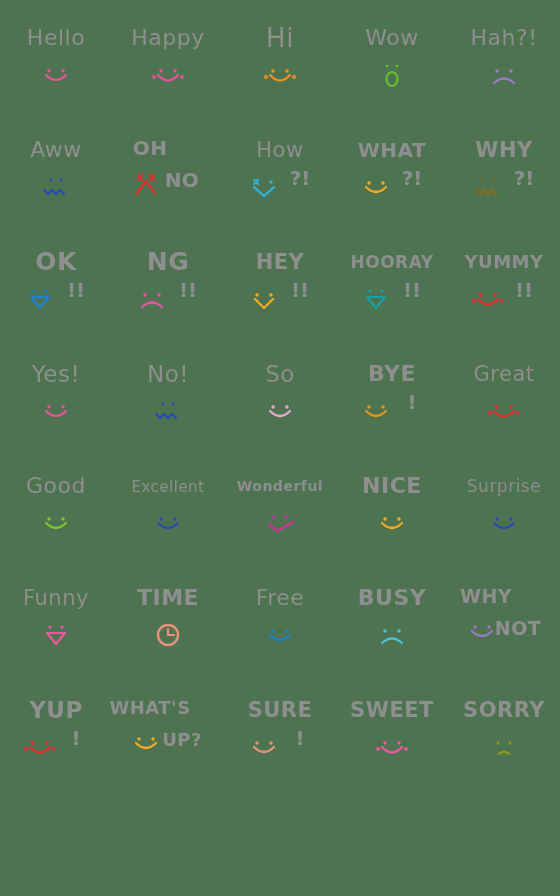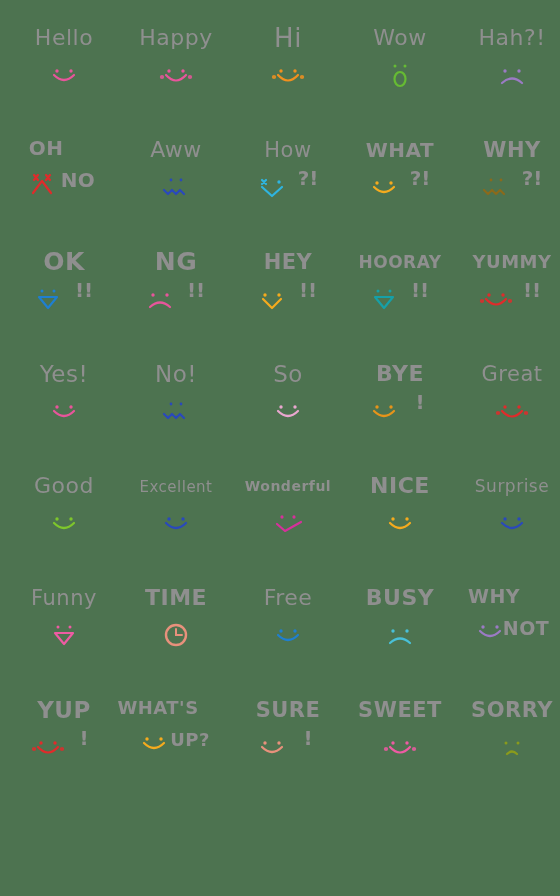--- a/index.html
+++ b/index.html
@@ -12,21 +12,20 @@
     height: 896px;
     overflow: hidden;
     font-family: "DejaVu Sans", sans-serif;
   }
   #sticker-grid {
     width: 511px;
     height: 896px;
     display: grid;
     grid-template-columns: repeat(5, 112px);
     grid-template-rows: repeat(8, 112px);
-    padding-left: 8px;
   }
   .cell {
     position: relative;
     width: 112px;
     height: 112px;
     display: flex;
     flex-direction: column;
     align-items: center;
     justify-content: center;
   }
@@ -114,35 +113,35 @@
           <text class="word word-thin" x="48" y="26" text-anchor="middle" font-size="22">Hah?!</text>
           <ellipse class="face-eye" cx="41" cy="58" rx="1.7" ry="1.785" fill="#9b7bc4"></ellipse>
           <ellipse class="face-eye" cx="55" cy="58" rx="1.7" ry="1.785" fill="#9b7bc4"></ellipse>
           <path class="face-mouth" stroke="#9b7bc4" stroke-width="2.2" d="M 38 70 Q 48 61 58 70"></path>
         </svg>
       </div>
     </div>
     <div class="cell">
       <div class="sticker">
         <svg viewBox="0 0 96 86" xmlns="http://www.w3.org/2000/svg">
+          <text class="word word-thin" x="48" y="26" text-anchor="middle" font-size="22">Aww</text>
+          <ellipse class="face-eye" cx="43" cy="55" rx="1.4" ry="1.47" fill="#2a49bb"></ellipse>
+          <ellipse class="face-eye" cx="53" cy="55" rx="1.4" ry="1.47" fill="#2a49bb"></ellipse>
+          <path class="face-mouth" stroke="#2a49bb" stroke-width="2.2" d="M 36 65 l 4 4 l 4 -4 l 4 4 l 4 -4 l 4 4"></path>
+        </svg>
+      </div>
+    </div>
+    <div class="cell">
+      <div class="sticker">
+        <svg viewBox="0 0 96 86" xmlns="http://www.w3.org/2000/svg">
           <text class="word" x="30" y="24" text-anchor="middle" font-size="20">OH</text>
           <text class="word" x="62" y="56" text-anchor="middle" font-size="20">NO</text>
           <path class="face-mouth" stroke="#e02b2b" stroke-width="2.2" d="M 18 50 l 4 5 M 22 50 l -4 5"></path>
           <path class="face-mouth" stroke="#e02b2b" stroke-width="2.2" d="M 30 50 l 4 5 M 34 50 l -4 5"></path>
           <path class="face-mouth" stroke="#e02b2b" stroke-width="2.2" d="M 17 68 L 26 56 L 35 68"></path>
-        </svg>
-      </div>
-    </div>
-    <div class="cell">
-      <div class="sticker">
-        <svg viewBox="0 0 96 86" xmlns="http://www.w3.org/2000/svg">
-          <text class="word word-thin" x="48" y="26" text-anchor="middle" font-size="22">Aww</text>
-          <ellipse class="face-eye" cx="43" cy="55" rx="1.4" ry="1.47" fill="#2a49bb"></ellipse>
-          <ellipse class="face-eye" cx="53" cy="55" rx="1.4" ry="1.47" fill="#2a49bb"></ellipse>
-          <path class="face-mouth" stroke="#2a49bb" stroke-width="2.2" d="M 36 65 l 4 4 l 4 -4 l 4 4 l 4 -4 l 4 4"></path>
         </svg>
       </div>
     </div>
     <div class="cell">
       <div class="sticker">
         <svg viewBox="0 0 96 86" xmlns="http://www.w3.org/2000/svg">
           <text class="word word-thin" x="48" y="26" text-anchor="middle" font-size="21">How</text>
           <path class="face-mouth" stroke="#2fb4e0" stroke-width="2.2" d="M 22 55 l 4 4 M 26 55 l -4 4"></path>
           <ellipse class="face-eye" cx="39" cy="57" rx="1.7" ry="1.8" fill="#2fb4e0"></ellipse>
           <path class="face-mouth" stroke="#2fb4e0" stroke-width="2.2" d="M 22 62 L 32 71 L 42 62"></path>

